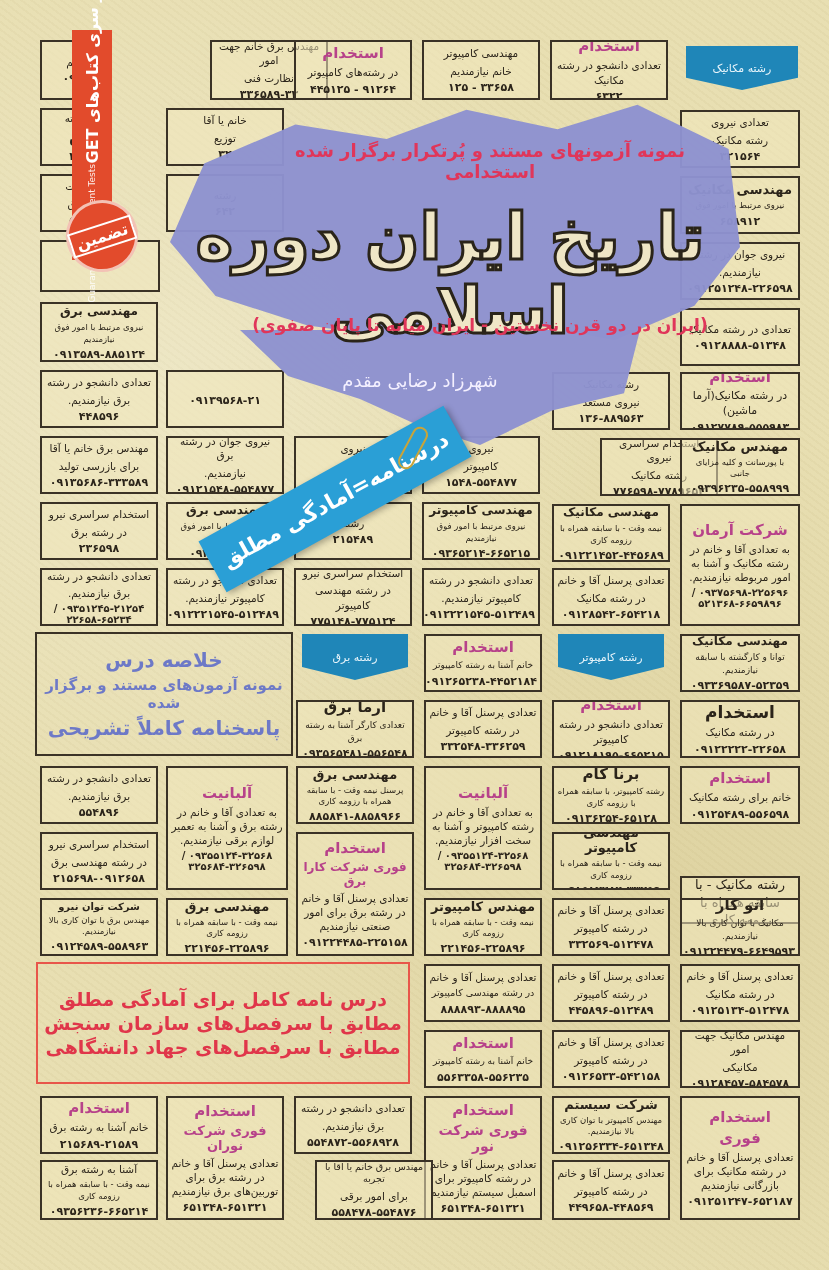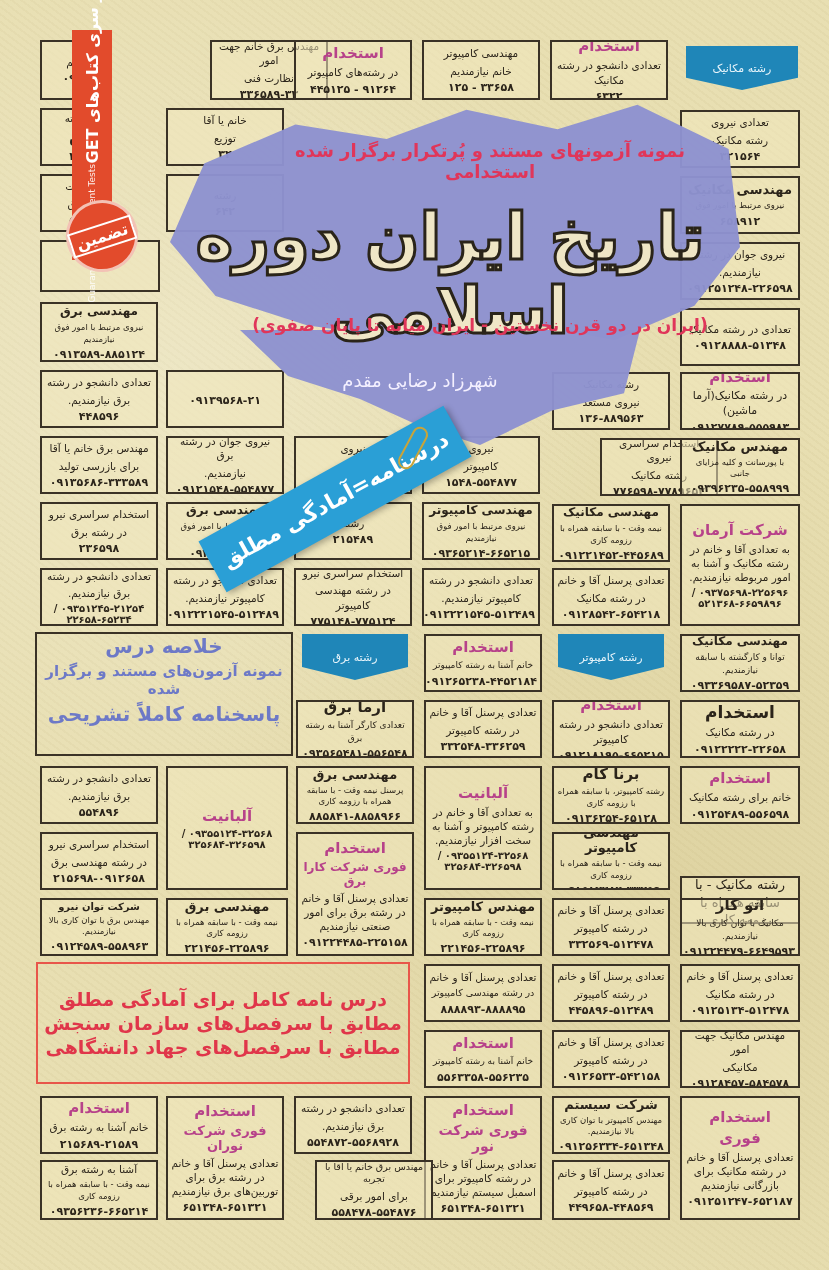--- a/index.html
+++ b/index.html
@@ -70,21 +70,21 @@
   }
   .red-band .v1 { writing-mode: vertical-rl; transform: rotate(180deg); font-weight: bold; font-size: 16px; white-space: nowrap; }
   .red-band .v2 { writing-mode: vertical-rl; transform: rotate(180deg); font-size: 9px; white-space: nowrap; opacity: 0.9; }
   .seal {
     position: absolute; left: 66px; top: 200px; width: 72px; height: 72px; border-radius: 50%;
     background: #e24b2c; border: 3px solid #f3c2b5;
     display: flex; align-items: center; justify-content: center;
     transform: rotate(-18deg);
   }
   .seal span { color: #fff; font-weight: bold; font-size: 16px; border: 2px solid #fff; padding: 1px 4px; }
-  .summary-box { position: absolute; left: 35px; top: 632px; width: 258px; height: 124px; border: 2px solid #3a3226; text-align: center; display: flex; flex-direction: column; gap: 4px; }
+  .summary-box { position: absolute; left: 35px; top: 632px; width: 258px; height: 124px; border: 2px solid #3a3226; text-align: center; display: flex; flex-direction: column; justify-content: center; gap: 4px; }
   .summary-box .a { color: #6d79c7; font-weight: bold; font-size: 20px; }
   .summary-box .b { color: #6d79c7; font-weight: bold; font-size: 15px; }
   .summary-box .c { color: #6d79c7; font-weight: bold; font-size: 20px; }
   .promo-box { position: absolute; left: 36px; top: 962px; width: 374px; height: 122px; border: 2px solid #e8564a; text-align: center; display: flex; flex-direction: column; justify-content: center; gap: 2px; }
   .promo-box div { color: #e0364a; font-weight: bold; font-size: 19px; }
 </style>
 </head>
 <body>
 
 <div class="paper"></div>
@@ -412,20 +412,21 @@
     <div class="t">تعدادی پرسنل آقا و خانم در رشته برق برای امور صنعتی نیازمندیم</div>
     <div class="p">۰۹۱۲۲۴۴۸۵-۲۲۵۱۵۸</div>
   </div>
 <div class="ad" style="left:40px;top:766px;width:118px;height:58px;">
     <div class="t">تعدادی دانشجو در رشته</div>
     <div class="t">برق نیازمندیم.</div>
     <div class="p">۵۵۴۸۹۶</div>
   </div>
 <div class="ad" style="left:166px;top:766px;width:122px;height:124px;">
     <div class="h pink">آلبانیت</div>
+    <div class="t">به تعدادی آقا و خانم در رشته برق و آشنا به تعمیر لوازم برقی نیازمندیم.</div>
     <div class="p" style="font-size:10px">۰۹۳۵۵۱۲۴-۳۲۵۶۸ / ۳۲۵۶۸۴-۳۲۶۵۹۸</div>
   </div>
 <div class="ad" style="left:40px;top:832px;width:118px;height:58px;">
     <div class="t">استخدام سراسری نیرو</div>
     <div class="t">در رشته مهندسی برق</div>
     <div class="p">۲۱۵۶۹۸-۰۹۱۲۶۵۸</div>
   </div>
 <div class="ad" style="left:40px;top:898px;width:118px;height:58px;">
     <div class="h" style="font-size:10px">شرکت توان نیرو</div>
     <div class="t" style="font-size:8.5px">مهندس برق با توان کاری بالا نیازمندیم.</div>

